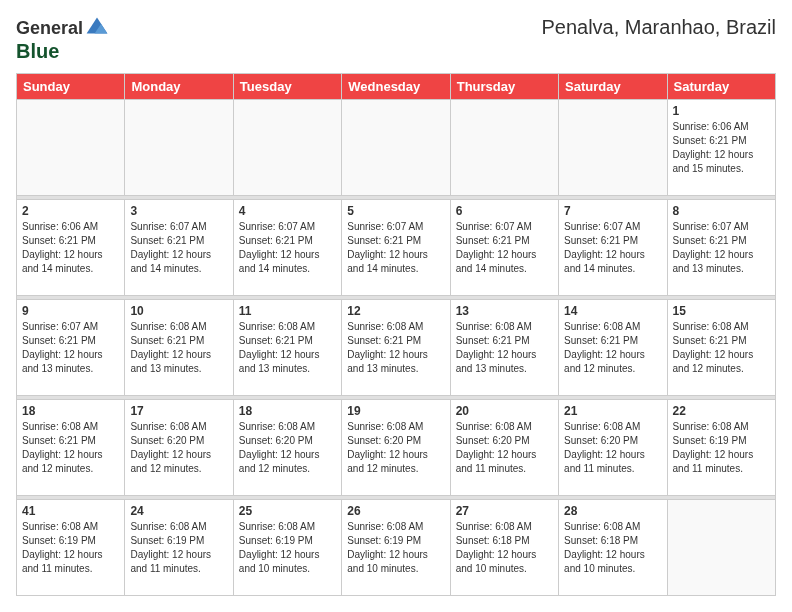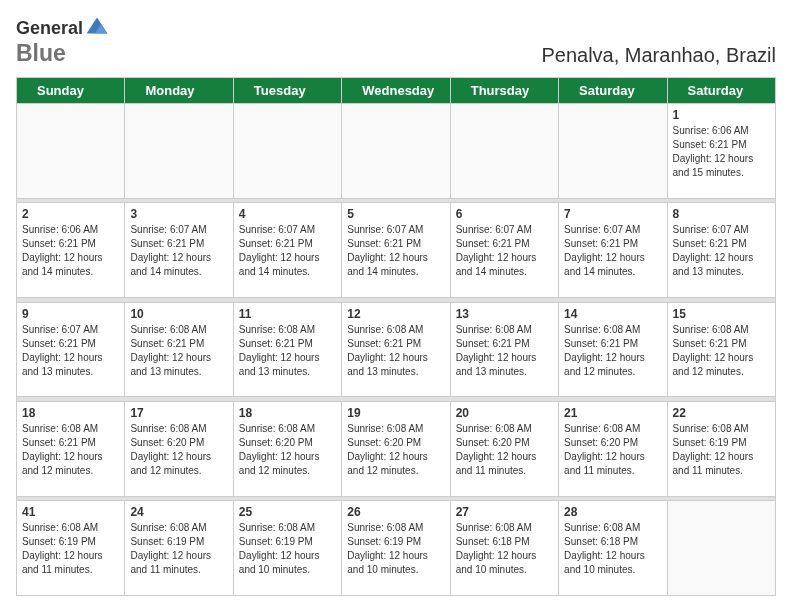--- a/index.html
+++ b/index.html
@@ -13,36 +13,36 @@
     .page {
       width: 792px;
       height: 612px;
       padding: 16px;
       display: flex;
       flex-direction: column;
     }
     .header {
       display: flex;
       justify-content: space-between;
-      align-items: flex-end;
+      align-items: flex-start;
       margin-bottom: 10px;
     }
     .logo {
       display: flex;
       align-items: center;
     }
     .logo-general {
       font-size: 18px;
       font-weight: bold;
       color: #333;
     }
     .logo-blue {
-      font-size: 23px;
+      font-size: 20px;
       font-weight: bold;
-      color: #737373;
+      color: #14532d;
     }
     .logo-icon {
       width: 24px;
       height: 24px;
       margin-left: 2px;
     }
     .title-section {
       text-align: right;
     }
     .month-title {
@@ -55,24 +55,24 @@
       color: #333;
     }
     .calendar {
       flex: 1;
       border: 1px solid #ccc;
       border-collapse: collapse;
       width: 100%;
       table-layout: fixed;
     }
     .calendar th {
-      background-color: #15803d;
+      background-color: #ef4444;
       color: white;
       text-align: left;
-      padding: 5px 20px;
+      padding: 5px 6px;
       font-size: 13px;
       border: 1px solid #ccc;
       margin-top: 40px;
     }
     .calendar td {
       border: 1px solid #ccc;
       vertical-align: top;
       padding: 4px 5px;
       font-size: 10px;
       color: #333;

